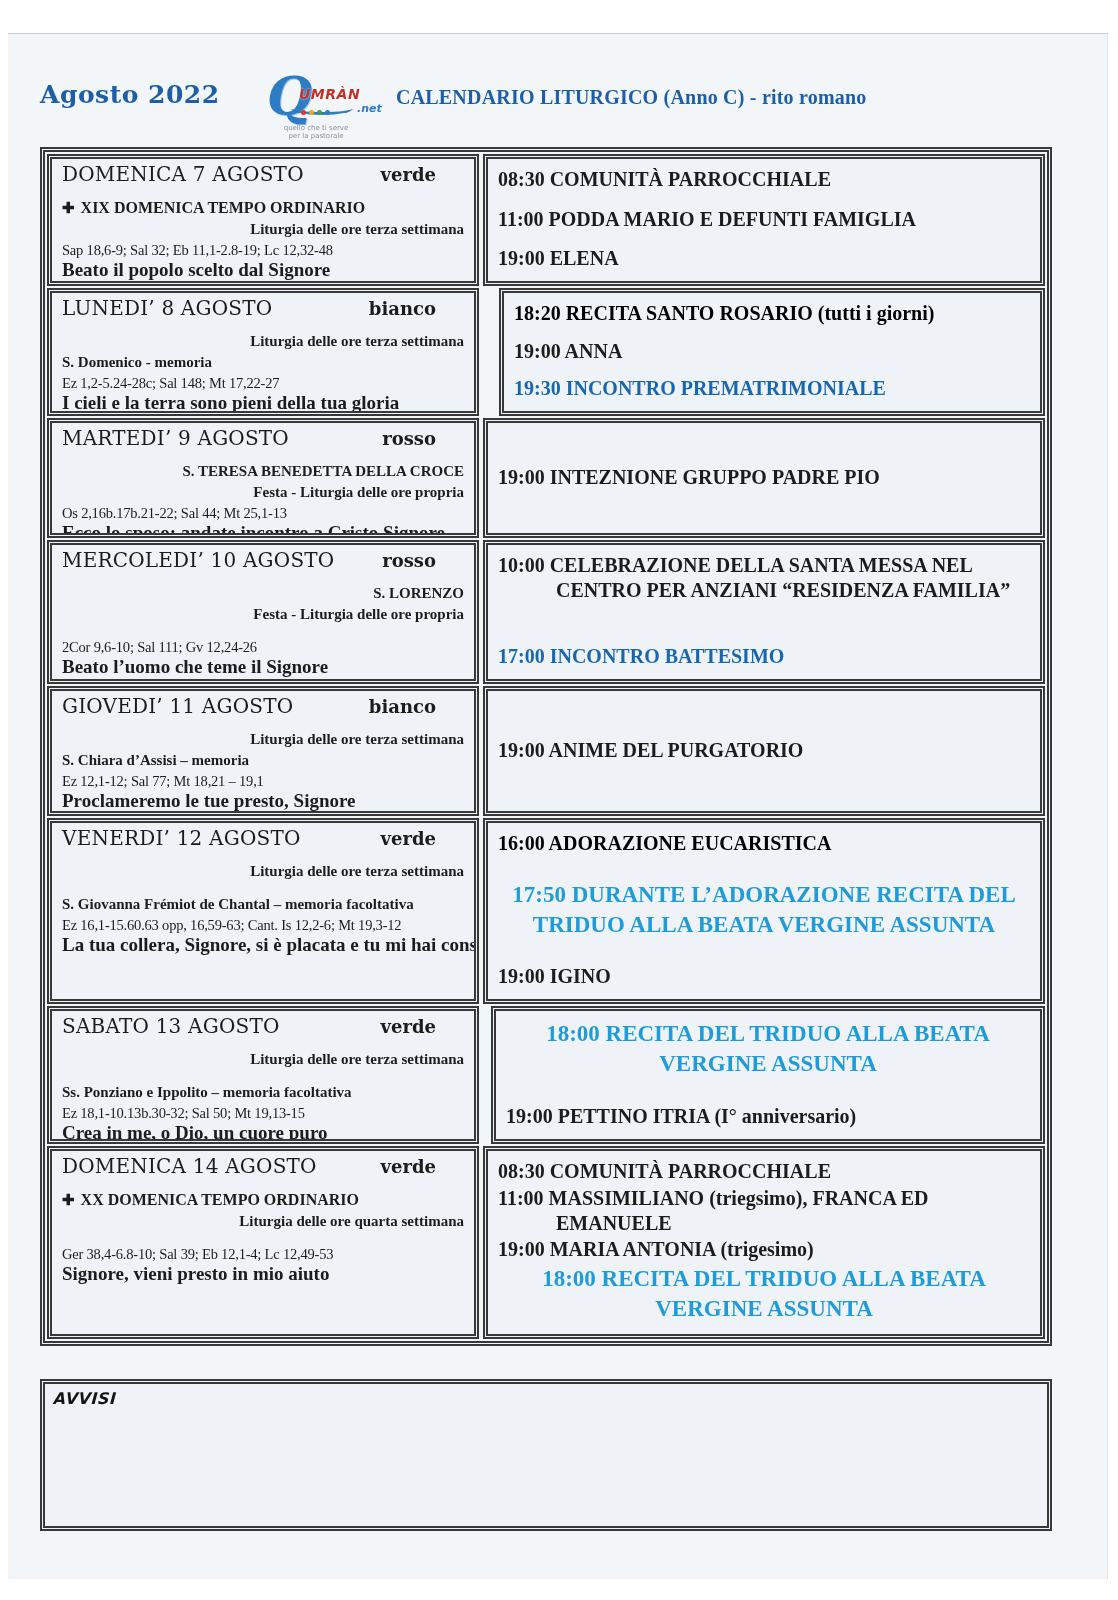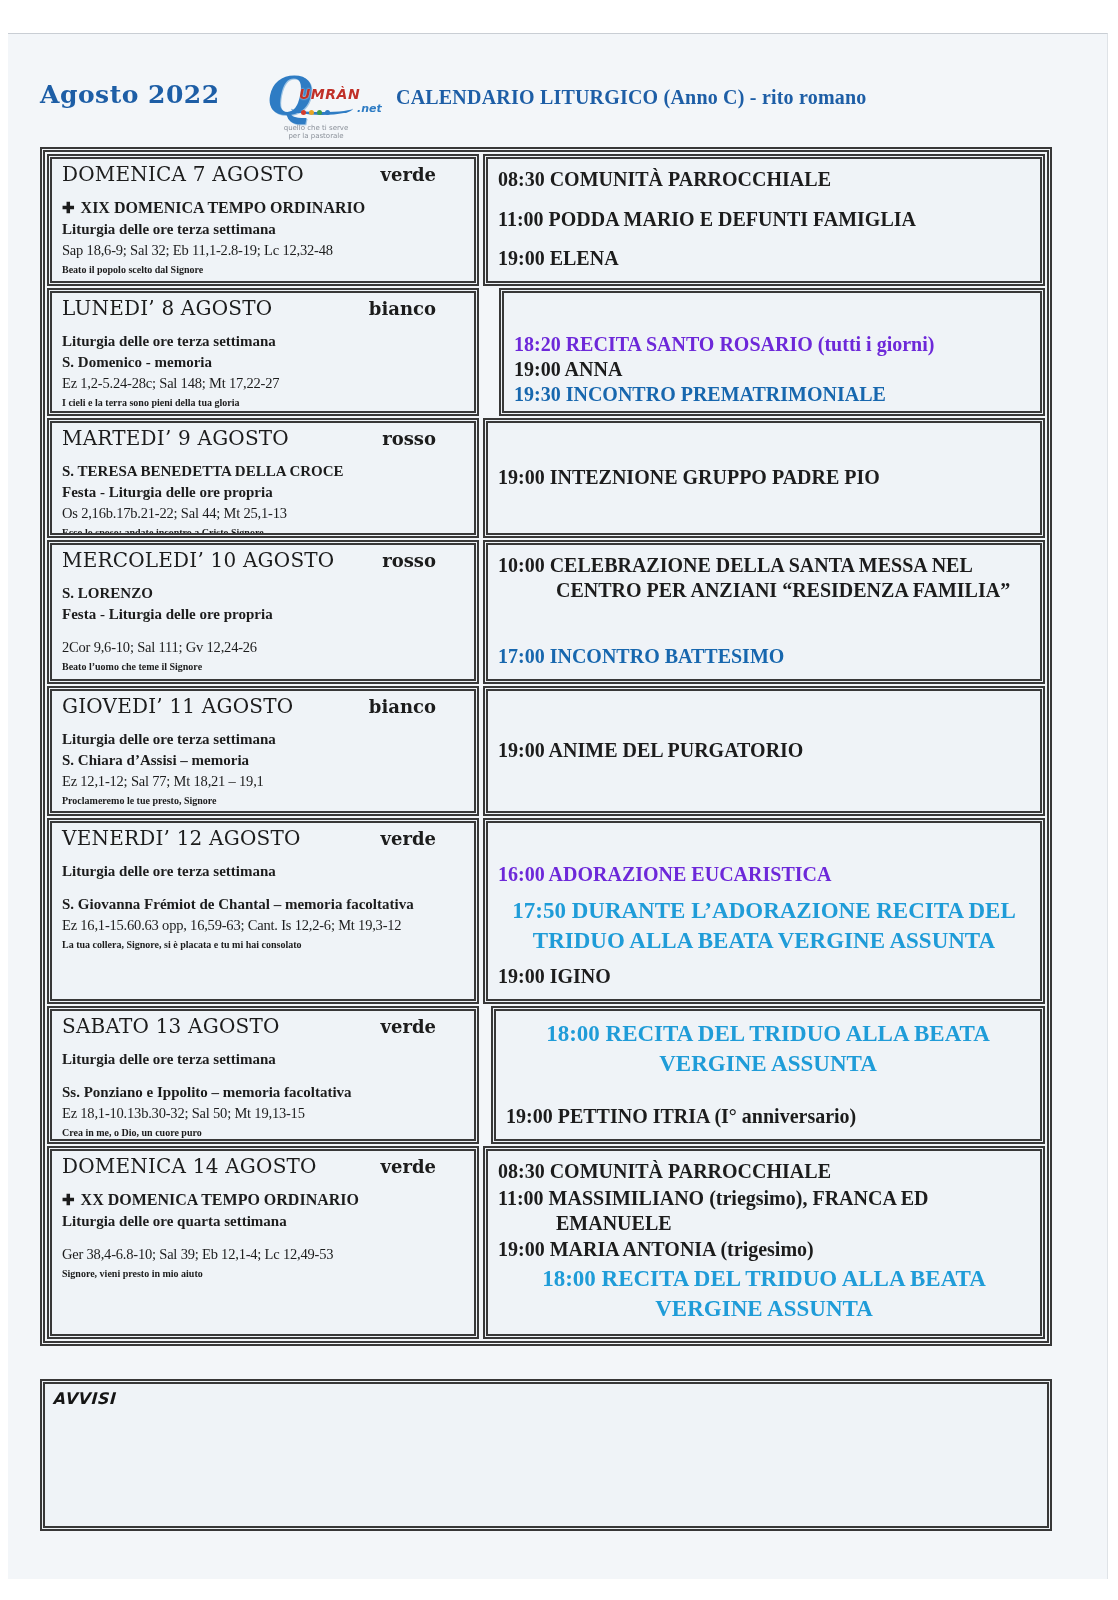--- a/index.html
+++ b/index.html
@@ -42,32 +42,32 @@
   .events-cell{flex:1;}
   
   .day-head{display:flex;justify-content:space-between;align-items:baseline;
         height:22px;line-height:22px;}
   .day-title{font-size:20px;font-weight:normal;letter-spacing:0.2px;}
   .day-color{font-size:18px;font-weight:bold;padding-right:28px;font-family:"DejaVu Serif",serif;}
   .line{font-family:"Liberation Serif",serif;}
   .line-spacer{height:12px;}
   .line-sunday{font-size:16px;font-weight:bold;line-height:21px;}
   .cross-icon{margin-right:6px;font-size:15px;}
-  .line-center{text-align:left;font-size:15px;font-weight:bold;line-height:21px;}
+  .line-center{text-align:right;font-size:15px;font-weight:bold;line-height:21px;}
   .line-left{text-align:left;font-size:15px;font-weight:bold;line-height:21px;}
   .line-readings{font-size:14.5px;line-height:20px;letter-spacing:-0.2px;white-space:nowrap;}
-  .line-antiphon{font-size:10px;font-weight:bold;line-height:20px;white-space:nowrap;}
+  .line-antiphon{font-size:19px;font-weight:bold;line-height:20px;white-space:nowrap;}
   
   .events{display:flex;flex-direction:column;justify-content:space-between;height:100%;
         box-sizing:border-box;padding:8px 10px 10px 10px;}
   .events.solo{justify-content:center;}
   .event{font-family:"Liberation Serif",serif;font-weight:bold;font-size:20px;line-height:25px;
         padding-left:58px;text-indent:-58px;}
   .ev-black{color:#1c1c1c;}
-  .ev-darkred{color:#6d28d9;margin-top:31px;}
+  .ev-darkred{color:#000000;}
   .ev-blue{color:#1767ae;}
   .event.highlight{color:#1f9cd8;text-align:center;padding-left:0;text-indent:0;
         font-size:23px;line-height:30px;}
   
   .avvisi-box{position:absolute;left:32px;top:1345px;width:1012px;height:152px;
         border:5px double #383838;background:#eff3f7;box-sizing:border-box;padding:5px 9px;}
   .avvisi-label{font-family:"DejaVu Sans",sans-serif;font-style:italic;font-weight:bold;
         font-size:16px;letter-spacing:0.5px;color:#151515;transform:skewX(-4deg);display:inline-block;}
 </style>
 </head>

